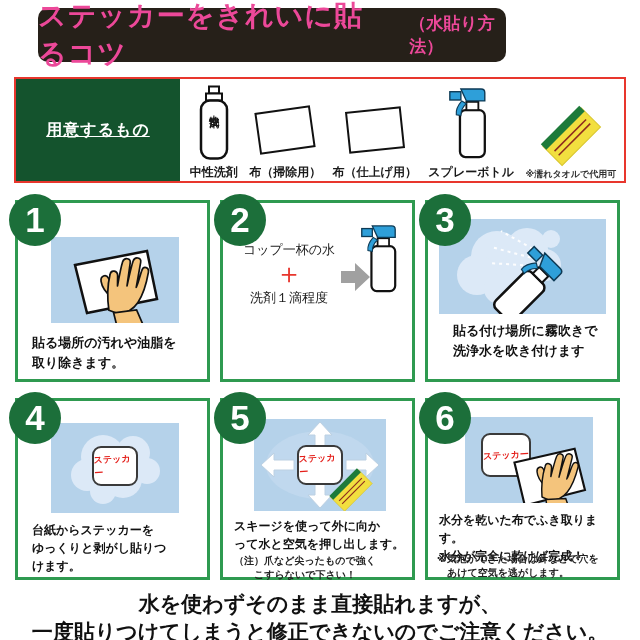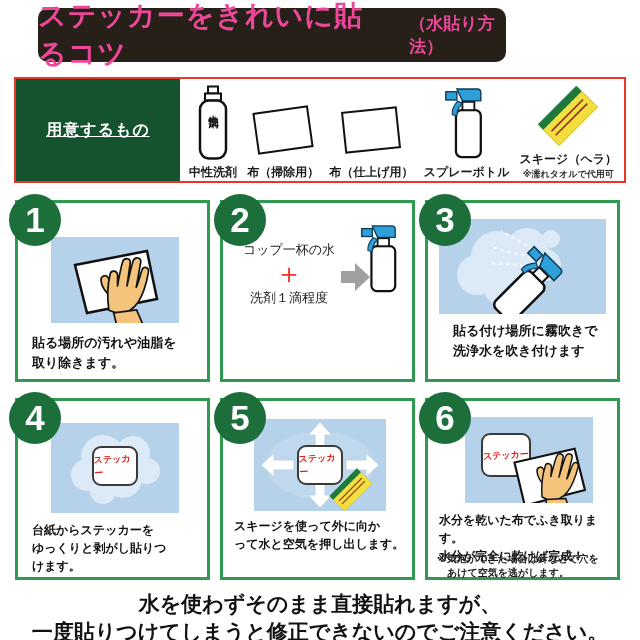--- a/index.html
+++ b/index.html
@@ -98,21 +98,20 @@
 
       <div class="prep-item">
         <svg width="66" height="64" viewBox="0 0 66 66">
           <g transform="rotate(-45 33 33)">
             <rect x="5" y="20" width="56" height="28" fill="#f2df3f" stroke="#d8c52a" stroke-width="1"></rect>
             <rect x="5" y="17" width="56" height="8" fill="#1d7a3a"></rect>
             <line x1="10" y1="32" x2="56" y2="32" stroke="#8e2b1e" stroke-width="1.6"></line>
             <line x1="10" y1="38" x2="56" y2="38" stroke="#8e2b1e" stroke-width="1.6"></line>
           </g>
         </svg>
-        <span class="ilabel">スキージ（ヘラ）</span>
         <span class="inote">※濡れタオルで代用可</span>
       </div>
 
     </div>
   </div>
 
   <div class="card" style="left:15px;top:200px;">
     <div class="badge">1</div>
     <div class="illus" style="left:33px;top:34px;width:128px;height:86px;">
       <svg width="128" height="86" viewBox="0 0 128 86">
@@ -223,20 +222,22 @@
         <g transform="rotate(-45 33 33)">
           <rect x="5" y="20" width="56" height="28" fill="#f2df3f" stroke="#d8c52a" stroke-width="1"></rect>
           <rect x="5" y="17" width="56" height="8" fill="#1d7a3a"></rect>
           <line x1="10" y1="32" x2="56" y2="32" stroke="#8e2b1e" stroke-width="1.6"></line>
           <line x1="10" y1="38" x2="56" y2="38" stroke="#8e2b1e" stroke-width="1.6"></line>
         </g>
       </svg>
     </div>
     <div class="cap small" style="left:11px;top:116px;">スキージを使って外に向か
 って水と空気を押し出します。</div>
+    <div class="note" style="left:11px;top:153px;">（注）爪など尖ったもので強く
+　　こすらないで下さい！</div>
   </div>
 
   <div class="card" style="left:425px;top:398px;">
     <div class="badge">6</div>
     <div class="illus" style="left:37px;top:16px;width:128px;height:86px;">
       <div class="sticker" style="left:16px;top:16px;width:50px;height:44px;">
         <span>ステッカー</span>
       </div>
       <svg width="110" height="86" viewBox="0 0 128 96" style="position:absolute;left:34px;top:18px;z-index:3;">
         <polygon points="18,30 88,14 100,62 30,80" fill="#fff" stroke="#111" stroke-width="2.5"></polygon>

